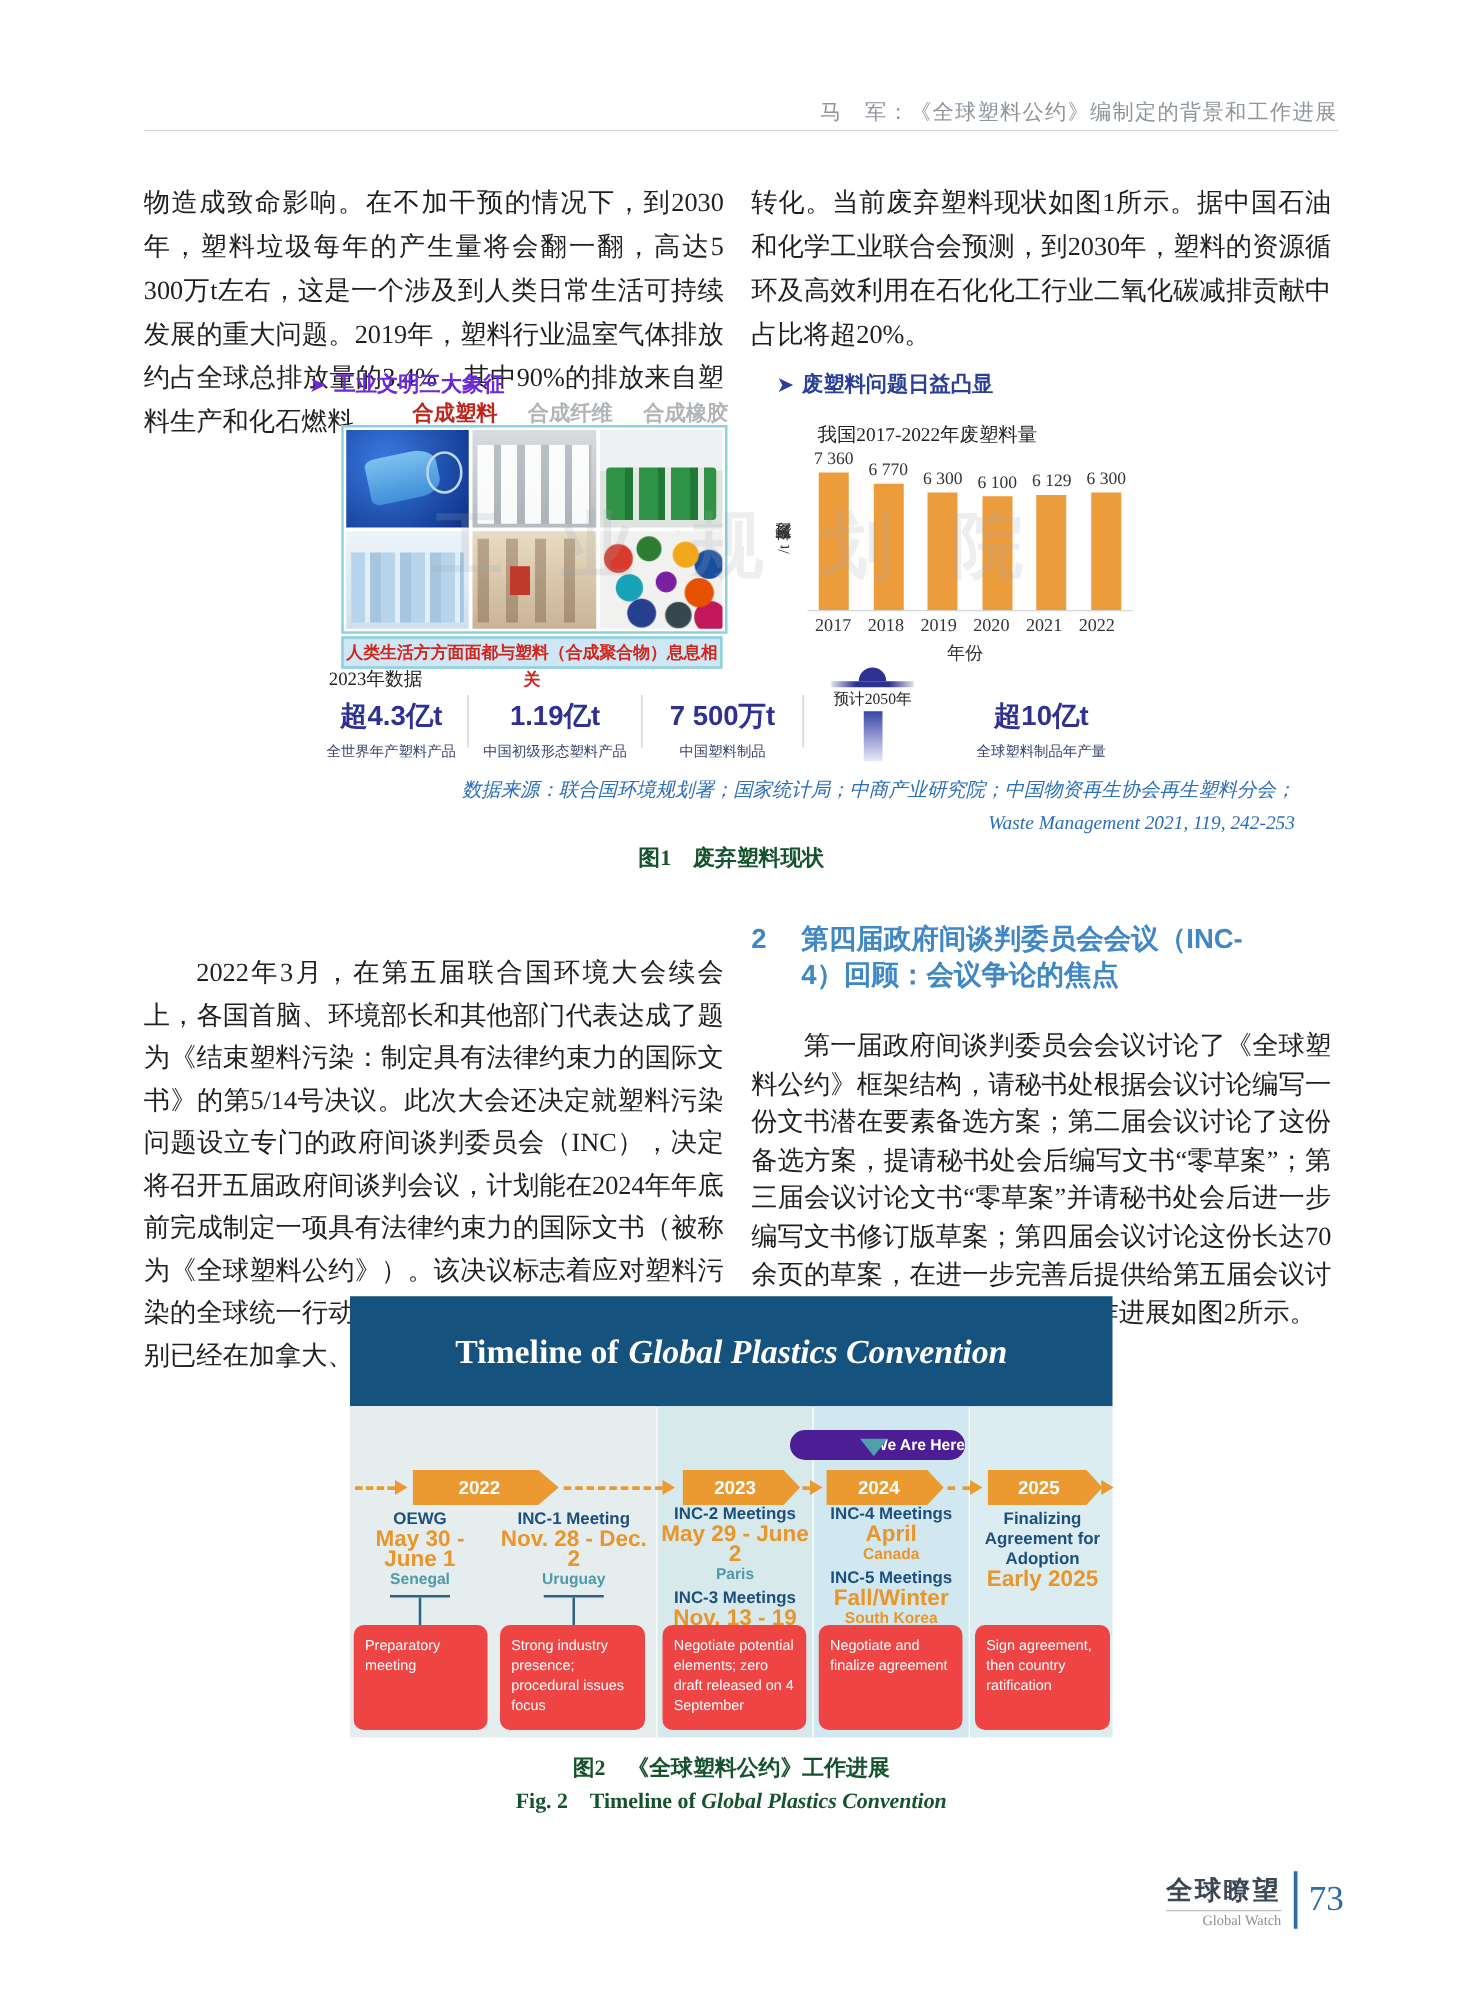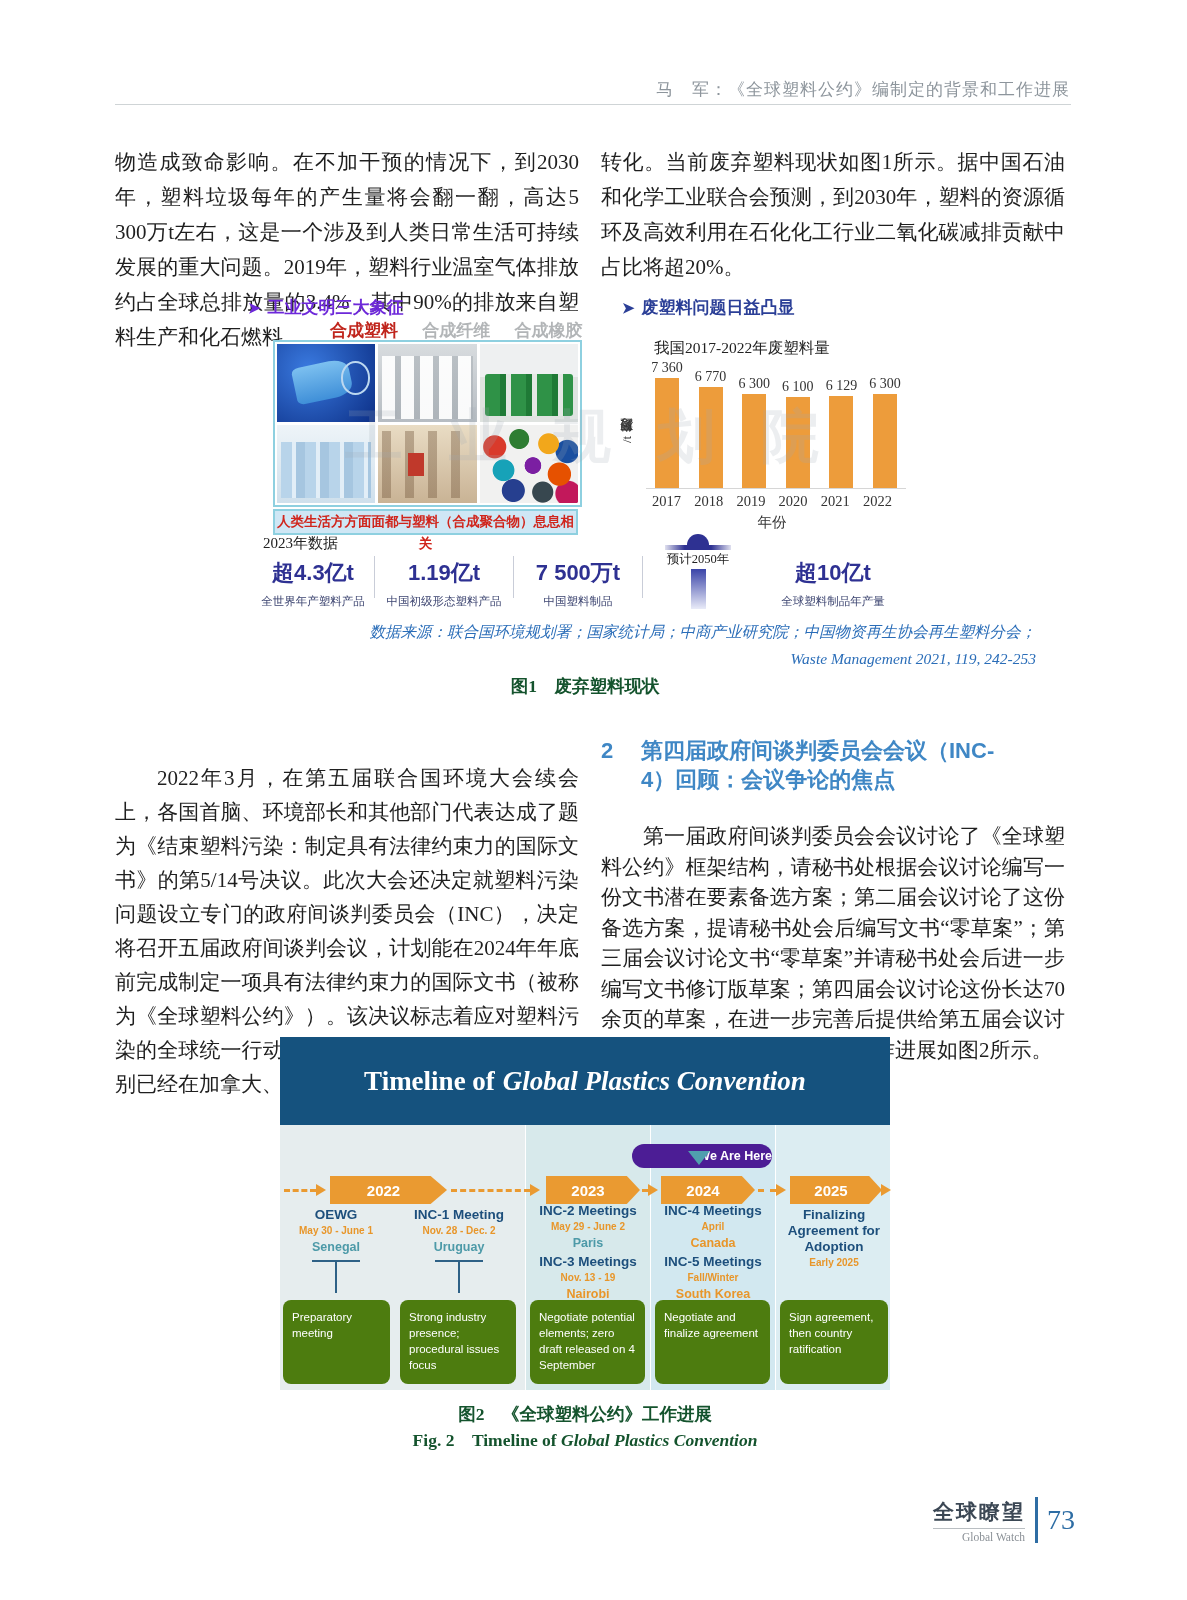--- a/index.html
+++ b/index.html
@@ -142,36 +142,36 @@
   .year-badge{position:absolute;top:51px;height:28px;background:#ea9a31;color:#fff;font-weight:bold;
       font-size:15px;display:flex;align-items:center;justify-content:center;padding-right:10px;box-sizing:border-box;
       clip-path:polygon(0 0,86% 0,100% 50%,86% 100%,0 100%);}
   .yb1{left:50px;width:117px;}
   .yb2{left:266px;width:94px;}
   .yb3{left:381px;width:94px;}
   .yb4{left:510px;width:92px;}
 
   .tl-entry{position:absolute;text-align:center;line-height:16px;}
   .ev-title{font-size:13.5px;font-weight:bold;color:#1d4f7c;}
-  .ev-date{font-size:10px;font-weight:bold;color:#e8962a;}
+  .ev-date{font-size:18px;font-weight:bold;color:#e8962a;}
   .ev-place{font-size:12.5px;font-weight:bold;}
   .pl-teal{color:#4d9aa8;}
   .pl-orange{color:#e8962a;}
   .ent1{left:4px;top:82px;width:104px;}
   .ent2{left:116px;top:82px;width:126px;}
   .ent3{left:248px;top:78px;width:120px;}
   .ent4{left:373px;top:78px;width:120px;}
   .ent5{left:500px;top:82px;width:108px;}
   .stack-gap{margin-top:3px;}
   .conn-h{width:48px;border-top:2px solid #2e6186;margin:5px auto 0;}
   .conn-v{width:2px;background:#2e6186;margin:0 auto;}
   .cv1{height:31px;}
   .cv2{height:31px;}
 
-  .note-box{position:absolute;top:175px;height:84px;background:#4d7c0f;border-radius:8px;
+  .note-box{position:absolute;top:175px;height:84px;background:#ef4444;border-radius:8px;
       color:#fff;font-size:11.5px;line-height:16px;padding:9px 9px;box-sizing:border-box;text-align:left;}
   .nb1{left:3px;width:107px;}
   .nb2{left:120px;width:116px;}
   .nb3{left:250px;width:115px;}
   .nb4{left:375px;width:115px;}
   .nb5{left:500px;width:108px;}
 
   .cap-it{font-style:italic;}
 
   

